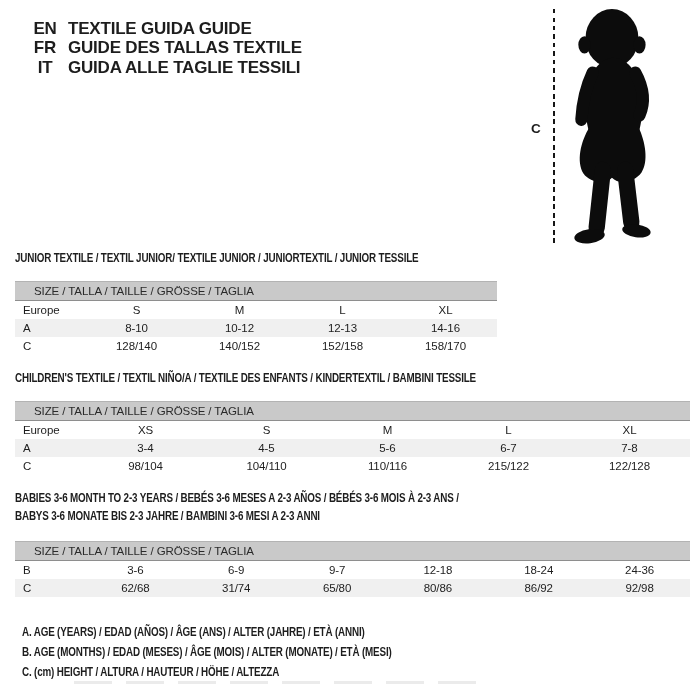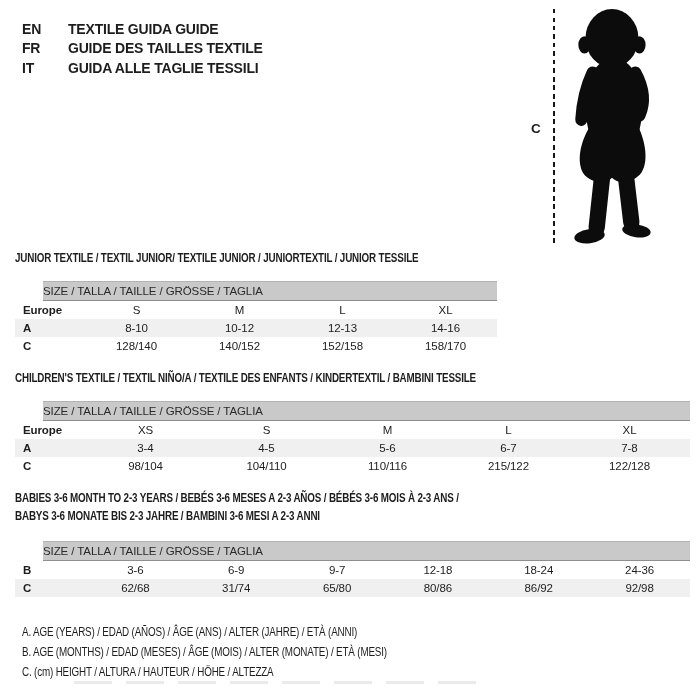--- a/index.html
+++ b/index.html
@@ -1,63 +1,63 @@
 <!DOCTYPE html>
 <html><head>
 <meta charset="utf-8">
 <style>
   html,body{margin:0;padding:0;background:#fff;}
   #canvas{
     position:relative;width:700px;height:700px;background:#ffffff;overflow:hidden;
     font-family:"Liberation Sans",sans-serif;color:#1d1d1d;
   }
   
-  .langs{position:absolute;left:22px;top:19px;font-weight:bold;font-size:14px;letter-spacing:-0.2px;}
+  .langs{position:absolute;left:22px;top:19px;font-weight:bold;font-size:17px;letter-spacing:-0.2px;text-align:center;}
   .lrow{display:flex;height:19.5px;align-items:center;white-space:nowrap;}
   .lcode{width:46px;}
   
   .cond{transform:scaleX(0.82);transform-origin:0 50%;}
   
   .title{position:absolute;left:15px;font-weight:bold;font-size:12px;white-space:nowrap;letter-spacing:-0.2px;}
   
   .tbl{position:absolute;left:15px;}
   .band{
-    height:20px;display:flex;align-items:center;padding-left:0;box-sizing:border-box;
+    height:20px;display:flex;align-items:center;padding-left:19px;box-sizing:border-box;
     background:#c9c9c9;border-top:1px solid #b3b3b3;border-bottom:1px solid #8e8e8e;
-    font-size:11.5px;color:#2a2a2a;letter-spacing:-0.1px;margin-left:28px;
+    font-size:11.5px;color:#2a2a2a;letter-spacing:-0.1px;
   }
   .trow{display:flex;height:18px;align-items:center;font-size:11.5px;letter-spacing:-0.1px;}
-  .lbl{width:70px;padding-left:8px;box-sizing:border-box;font-weight:bold;}
+  .lbl{width:70px;padding-left:8px;box-sizing:border-box;}
   .cell{flex:1;text-align:center;}
   .alt{background:#f0f0f0;}
   
   .dash{position:absolute;left:553px;top:9px;width:2px;height:234px;
         background:repeating-linear-gradient(to bottom,#161616 0 4.5px,transparent 4.5px 8.5px);}
   .cmark{position:absolute;left:531px;top:121px;font-weight:bold;font-size:13.5px;}
   .baby{position:absolute;left:561px;top:8px;width:106px;height:238px;}
   
-  .notes{position:absolute;left:22px;top:622px;font-weight:normal;font-size:12px;letter-spacing:-0.2px;}
+  .notes{position:absolute;left:22px;top:622px;font-weight:bold;font-size:12px;letter-spacing:-0.2px;}
   .note{height:20px;line-height:20px;white-space:nowrap;}
   
   .remnant{position:absolute;left:74px;top:681px;width:408px;height:3px;
            background:repeating-linear-gradient(90deg,#ebebeb 0 38px,#ffffff 38px 52px);}
 </style>
 </head>
 <body>
 
 <div id="canvas">
 
   <div class="langs">
     <div class="lrow">
       <span class="lcode">EN</span>
       <span class="llabel">TEXTILE GUIDA GUIDE</span>
     </div>
     <div class="lrow">
       <span class="lcode">FR</span>
-      <span class="llabel">GUIDE DES TAILLES TEXTILE</span>
+      <span class="llabel">GUIDE DES TALLAS TEXTILE</span>
     </div>
     <div class="lrow">
       <span class="lcode">IT</span>
       <span class="llabel">GUIDA ALLE TAGLIE TESSILI</span>
     </div>
   </div>
 
   <div class="dash"></div>
   <div class="cmark">C</div>
   <svg class="baby" viewBox="0 0 104 220" preserveAspectRatio="none" xmlns="http://www.w3.org/2000/svg">

